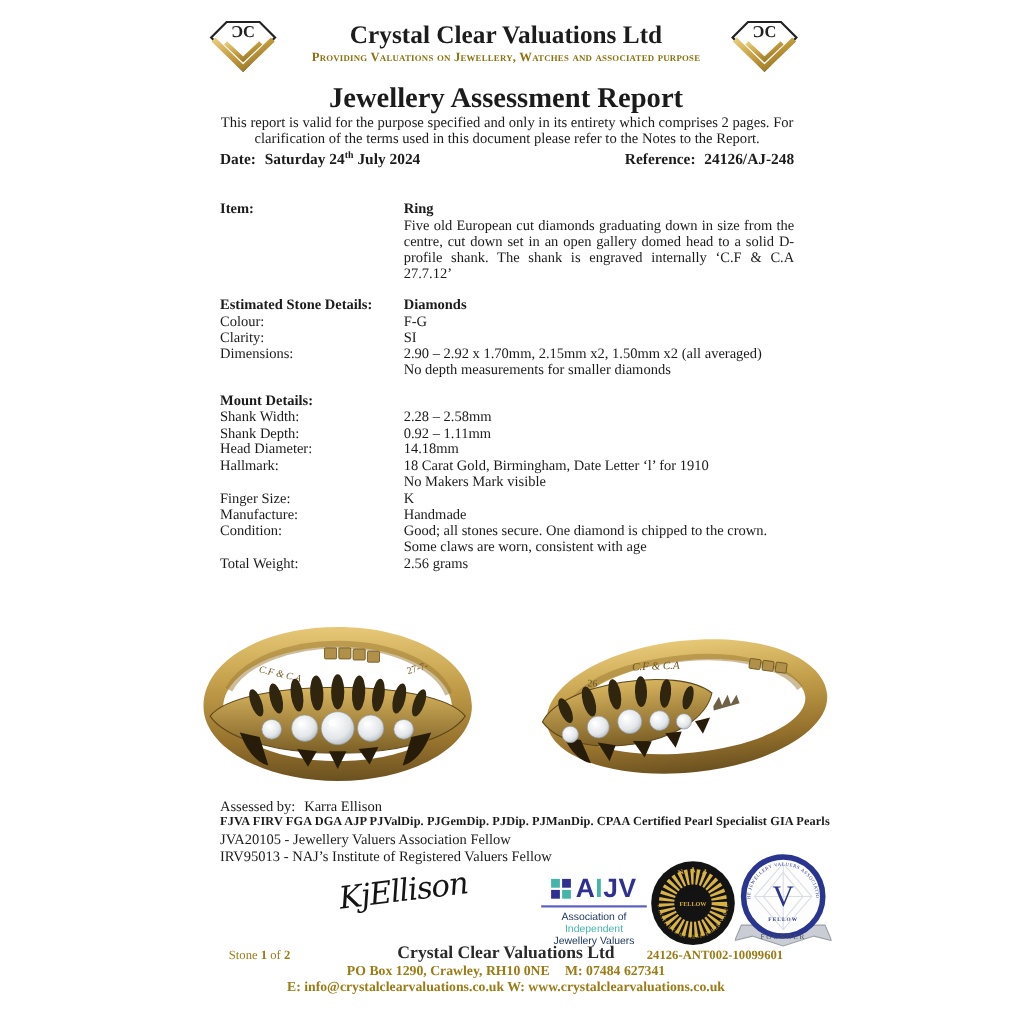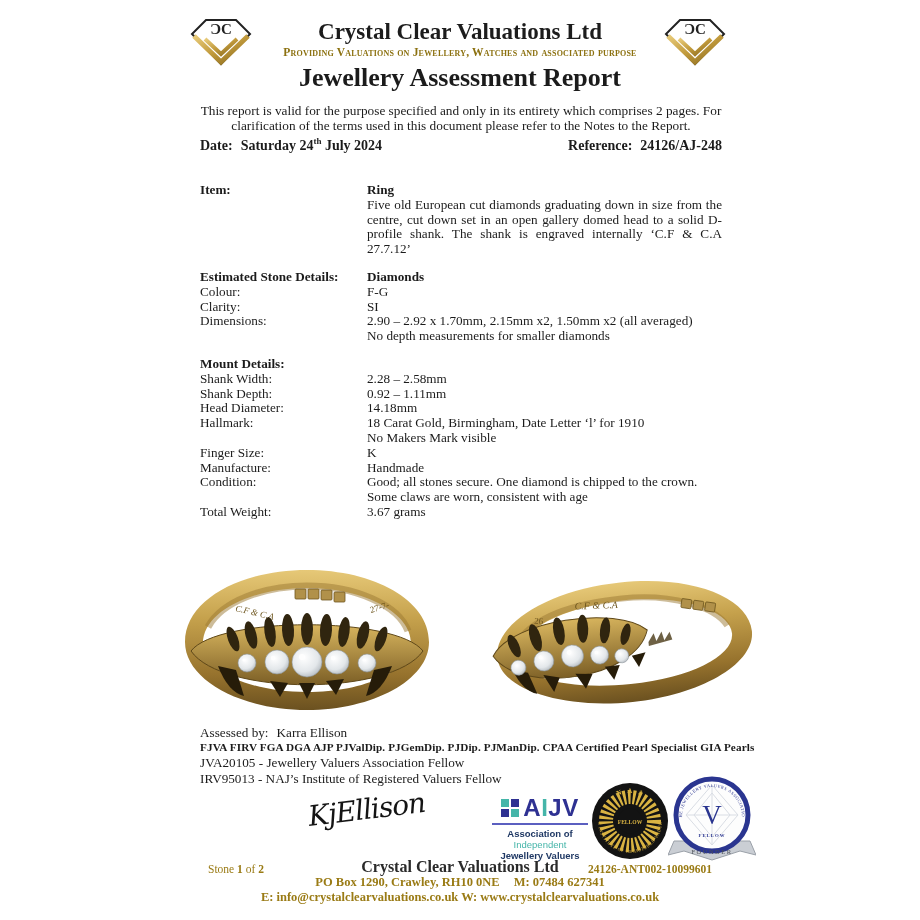--- a/index.html
+++ b/index.html
@@ -10,21 +10,21 @@
   }
   
   .logo { position:absolute; top:2px; }
   .logo.left { left:188px; }
   .logo.right { left:662px; }
   .hdr-company { position:absolute; top:4px; left:0; width:100%; text-align:center;
     font-size:23px; font-weight:bold; color:#1c1c1c; }
   .hdr-tagline { position:absolute; top:31px; left:0; width:100%; text-align:center;
     font-variant:small-caps; font-weight:bold; font-size:11.5px; color:#8c7110; letter-spacing:.2px; }
   
-  .title { position:absolute; top:48px; left:0; width:100%; text-align:center;
+  .title { position:absolute; top:59px; left:0; width:100%; text-align:center;
     font-size:26px; font-weight:bold; }
   .validity { position:absolute; top:88px; left:195px; width:532px; text-align:center;
     font-size:13.3px; line-height:15px; }
   .daterow { position:absolute; top:123px; left:200px; width:522px;
     display:flex; justify-content:space-between; font-weight:bold; font-size:14px; }
   .daterow sup { font-size:9px; vertical-align:super; line-height:0; }
   .lblgap { display:inline-block; width:8px; }
   
   .details { position:absolute; top:168px; left:200px; width:522px;
     font-size:13.2px; line-height:14.8px; }
@@ -50,21 +50,21 @@
   .aijv-row { display:flex; align-items:center; justify-content:center; gap:4px; }
   .sqcol { display:flex; flex-direction:column; gap:2px; }
   .sq { width:8px; height:8px; }
   .sq.teal { background:#45b5a9; }
   .sq.blue { background:#2e3192; }
   .aijv-word { font-size:24px; font-weight:bold; line-height:1; letter-spacing:.5px; }
   .aijv-word .blue { color:#2e3192; }
   .aijv-word .teal { color:#45b5a9; }
   .aijv-rule { border-top:2px solid #5b5fc0; margin:3px 4px 3px 4px; }
   .aijv-l { font-size:9.5px; line-height:11px; }
-  .aijv-l.navy { color:#1f3864;font-weight:bold; }
+  .aijv-l.navy { color:#1f3864; }
   .aijv-l.teal { color:#45b5a9; }
   .badge { position:absolute; }
   .badge.naj { left:590px; top:766px; }
   .badge.jva { left:668px; top:758px; }
   
   .f-page { position:absolute; left:208px; top:848px; color:#9a7b15; font-size:11.5px; }
   .f-company { position:absolute; top:843px; left:0; width:100%; text-align:center;
     font-size:16px; font-weight:bold; color:#2a2a2a; }
   .f-ref { position:absolute; left:588px; top:848px; color:#9a7b15; font-weight:bold; font-size:11.5px; }
   .f-addr { position:absolute; top:860px; left:0; width:100%; text-align:center;
@@ -184,21 +184,21 @@
     <div class="drow">
       <div class="dlabel">Condition:</div>
       <div class="dvalue nowrap">Good; all stones secure.  One diamond is chipped to the crown.</div>
     </div>
     <div class="drow">
       <div class="dlabel"></div>
       <div class="dvalue">Some claws are worn, consistent with age</div>
     </div>
     <div class="drow">
       <div class="dlabel">Total Weight:</div>
-      <div class="dvalue">3.67 grams</div>
+      <div class="dvalue">2.56 grams</div>
     </div>
   </div>
 
   <svg class="photo one" width="258" height="152" viewBox="0 0 258 152">
     <defs>
       <linearGradient id="gold1" x1="0" y1="0" x2="0" y2="1">
         <stop offset="0" stop-color="#e6c877"></stop>
           <stop offset="0.35" stop-color="#c5a14c"></stop>
         <stop offset="0.75" stop-color="#96722d"></stop>
           <stop offset="1" stop-color="#6b5120"></stop>

